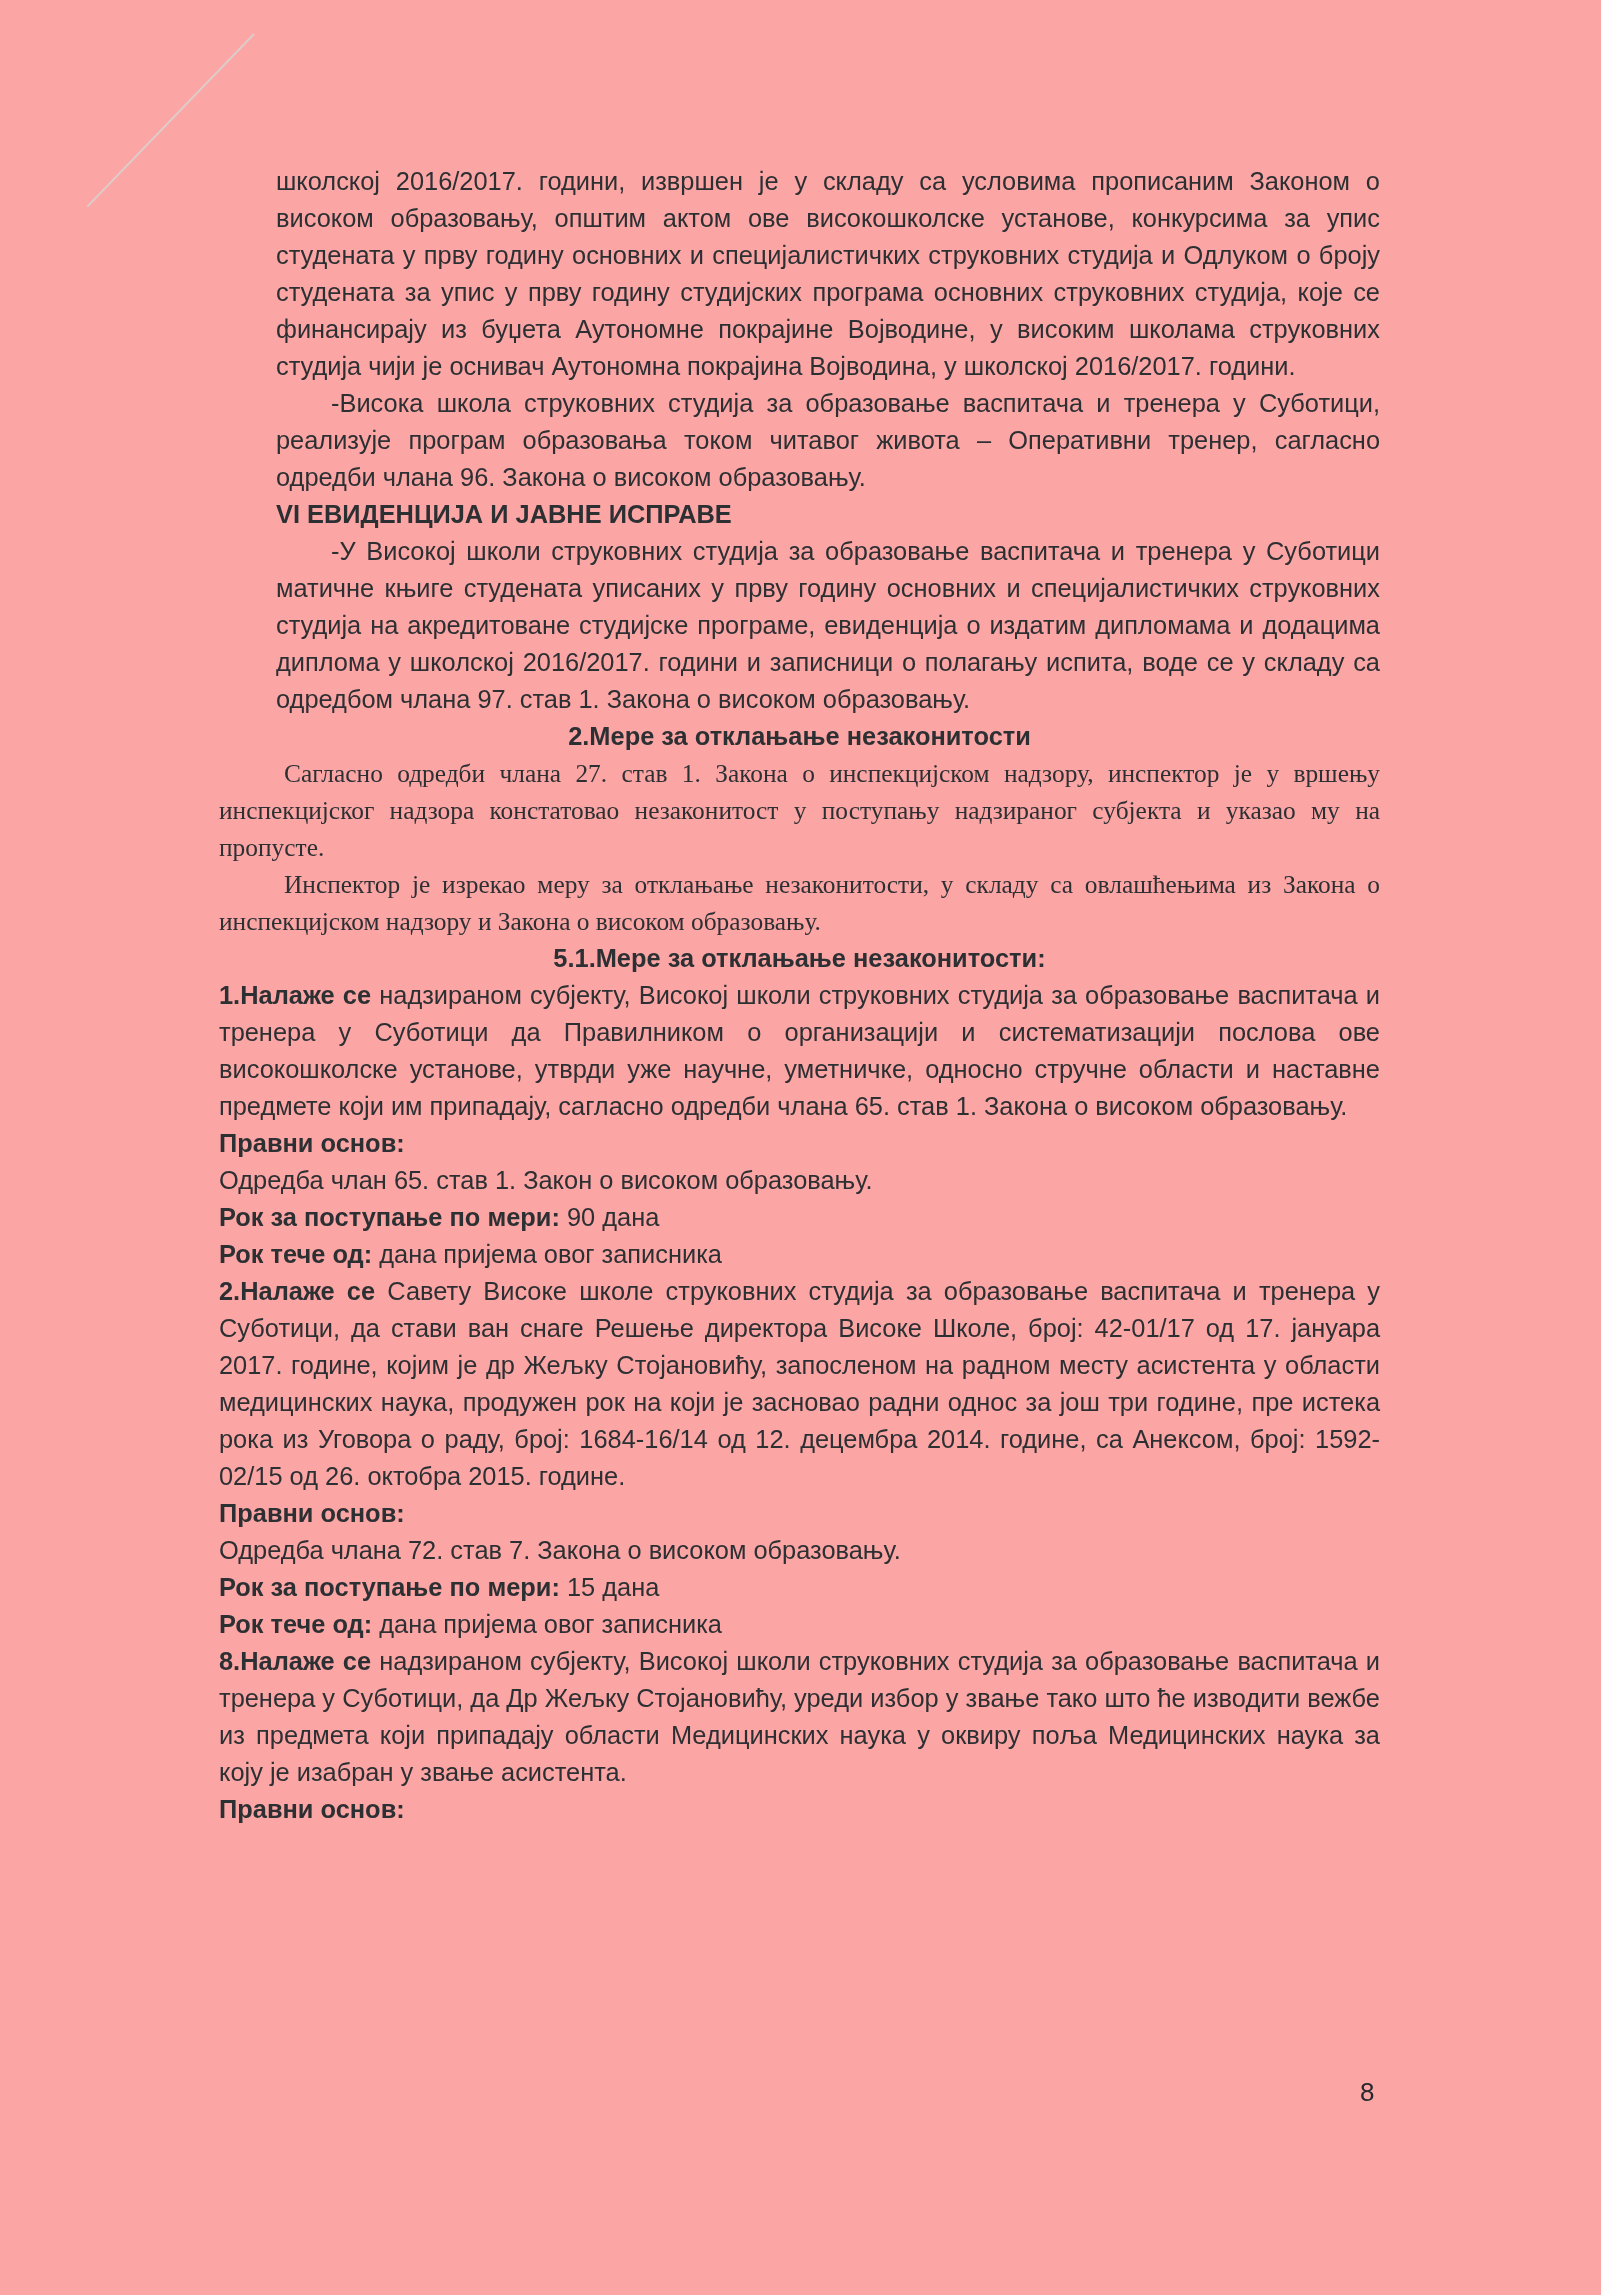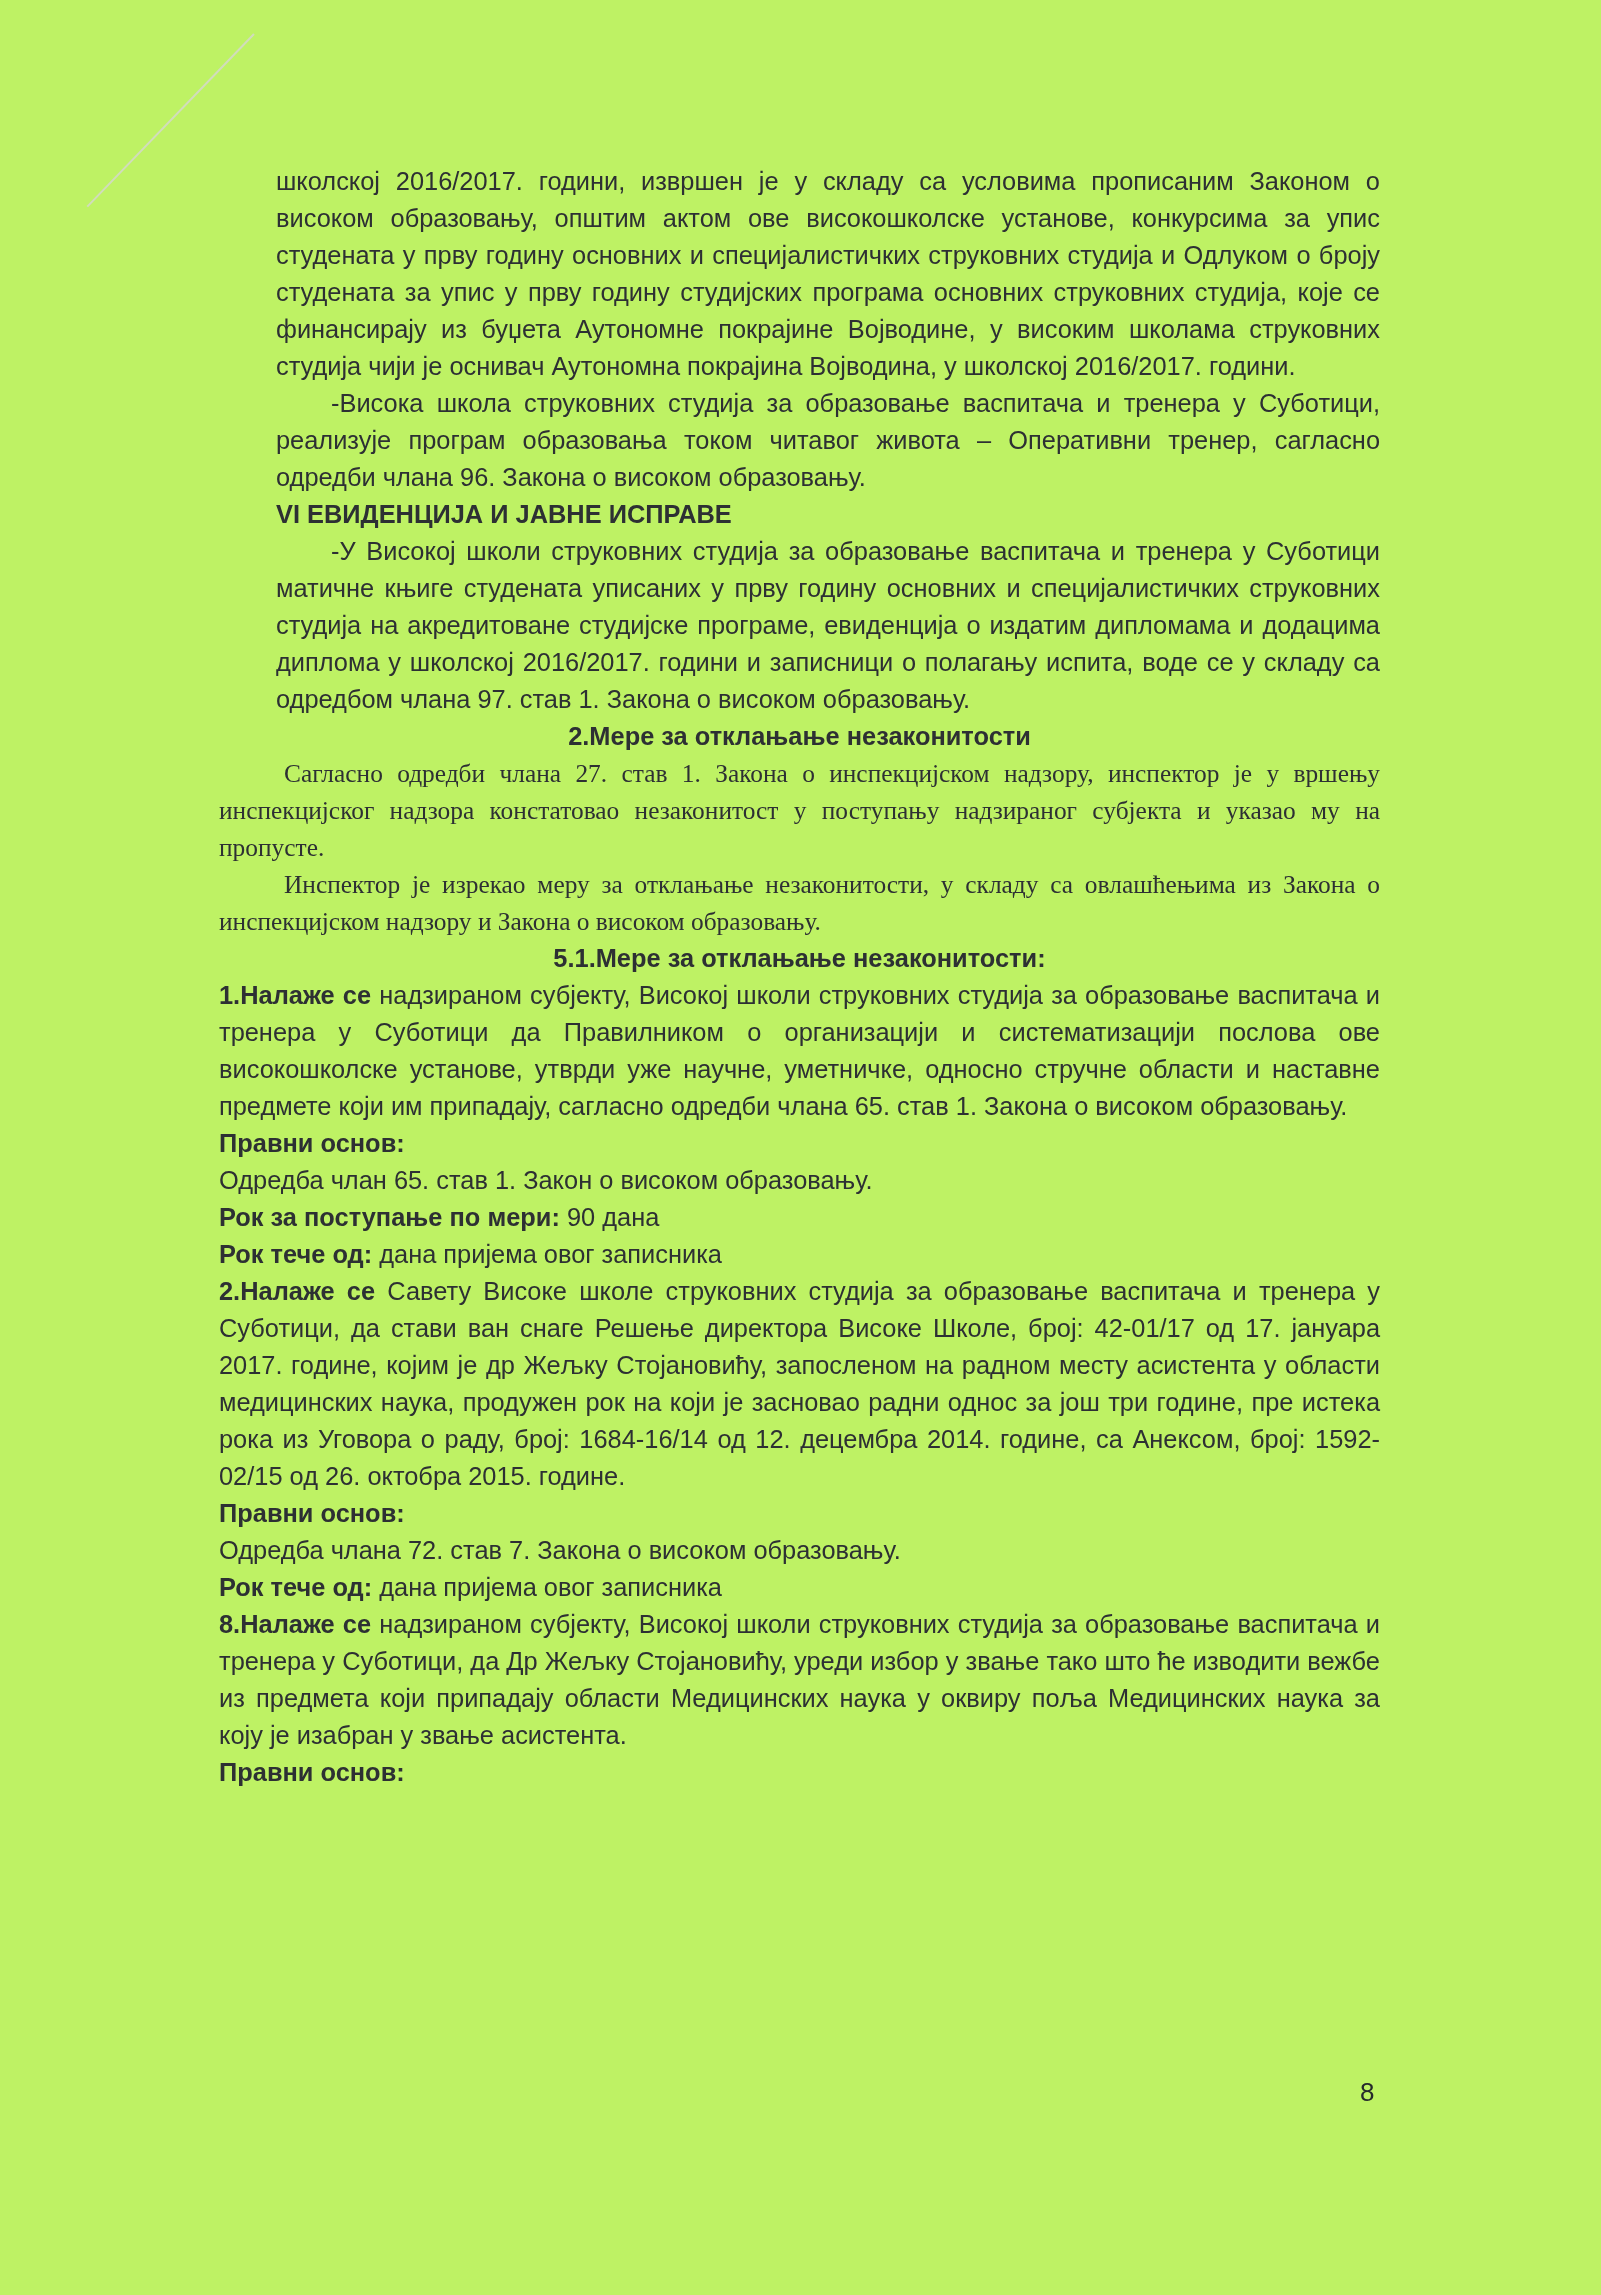--- a/index.html
+++ b/index.html
@@ -4,21 +4,21 @@
 <style>
   html, body {
     margin: 0;
     padding: 0;
     background: #e9e9e6;
   }
   .page {
     position: relative;
     width: 1602px;
     height: 2295px;
-    background: #bef264;
+    background: #fca5a5;
     overflow: hidden;
     color: #2d3033;
     font-family: "Liberation Sans", sans-serif;
     font-size: 25.4px;
     line-height: 37px;
   }
   
   .scan-artifact {
     position: absolute;
     left: 254px;
@@ -105,20 +105,21 @@
         <p><b>Правни основ:</b></p>
         <p>Одредба члан 65. став 1. Закон о високом образовању.</p>
         <p><b>Рок за поступање по мери:</b><span> 90 дана</span></p>
         <p><b>Рок тече од:</b><span> дана пријема овог записника</span></p>
       </div>
 
       <div>
         <p><b>2.Налаже се</b><span> Савету Високе школе струковних студија за образовање васпитача и тренера у Суботици, да  стави ван снаге Решење директора Високе Школе, број: 42-01/17 од 17. јануара 2017. године, којим је др Жељку Стојановићу, запосленом на радном месту асистента у области медицинских наука, продужен  рок на који је засновао радни однос за још три године, пре истека рока из Уговора о раду, број: 1684-16/14 од 12. децембра 2014. године, са Анексом, број: 1592-02/15 од 26. октобра 2015. године.</span></p>
         <p><b>Правни основ:</b></p>
         <p>Одредба члана 72. став 7.  Закона о високом образовању.</p>
+        <p><b>Рок за поступање по мери:</b><span> 15 дана</span></p>
         <p><b>Рок тече од:</b><span> дана пријема овог записника</span></p>
       </div>
 
       <div>
         <p><b>8.Налаже се</b><span> надзираном субјекту, Високој школи струковних студија за образовање васпитача и тренера у Суботици, да Др Жељку Стојановићу, уреди избор у звање  тако што ће изводити вежбе из предмета који припадају области Медицинских наука у оквиру поља Медицинских наука за коју је изабран у звање асистента.</span></p>
         <p><b>Правни основ:</b></p>
       </div>
 
     </div>
   </div>

